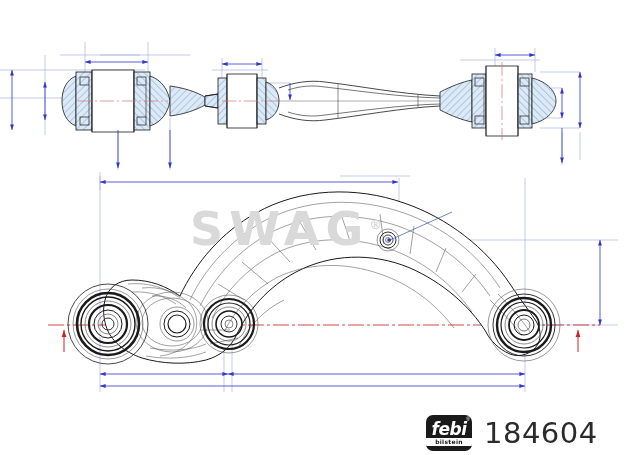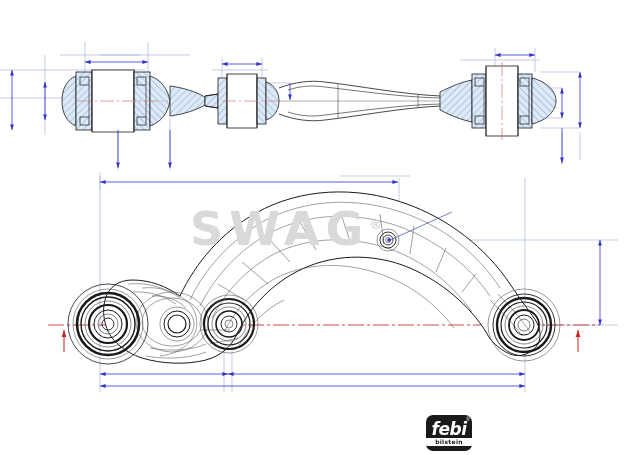--- a/index.html
+++ b/index.html
@@ -346,15 +346,16 @@
   <div class="watermark">
     <span>SWAG</span><span class="reg">®</span>
   </div>
 
   <div class="brandbar">
     <div class="febi-logo">
       <span class="reg-mark">®</span>
       <span class="febi-word">febi</span>
       <span class="bilstein-word">bilstein</span>
     </div>
+    <div class="partnum">184604</div>
   </div>
 
 </div>
 
 </body></html>

